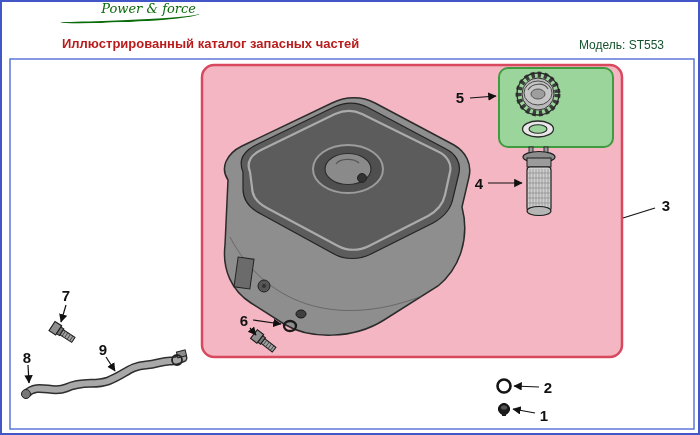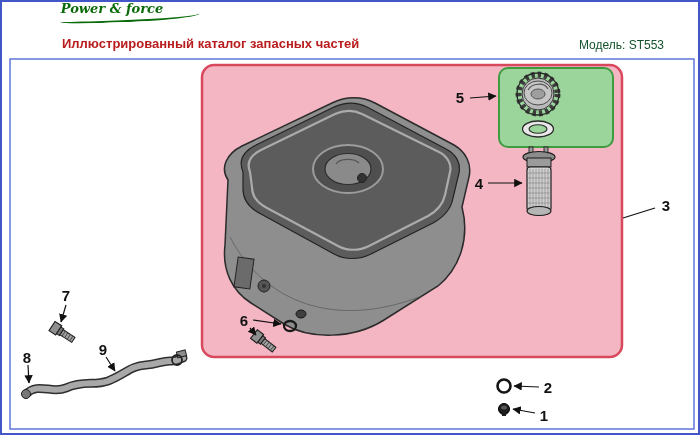--- a/index.html
+++ b/index.html
@@ -10,22 +10,22 @@
   }
   
   .logo{position:absolute;left:26px;top:2px;width:182px;color:#0a6b0a;}
   .logo-main{
     font-family:"DejaVu Serif",serif;font-style:italic;font-weight:bold;
     font-size:25px;line-height:1.05;letter-spacing:.5px;white-space:nowrap;
   }
   .logo-main::first-letter{font-size:34px;}
   .logo-reg{font-size:9px;vertical-align:super;}
   .logo-tagline{
-    font-family:"DejaVu Serif",serif;font-style:italic;font-weight:bold;
-    font-size:13px;text-align:center;padding-right:14px;margin-top:-3px;
+    font-family:"DejaVu Serif",serif;font-style:italic;font-weight:normal;
+    font-size:13px;text-align:right;padding-right:14px;margin-top:-3px;
   }
   .logo-underline{
     height:4px;width:140px;margin:0 10px 0 auto;
     border-bottom:2px solid #0a6b0a;
     border-radius:0 0 70% 30% / 0 0 7px 3px;
     transform:rotate(-2deg);
   }
   .title{
     position:absolute;left:60px;right:0;top:34px;text-align:left;
     font-size:13px;font-weight:600;color:#b91c1c;

